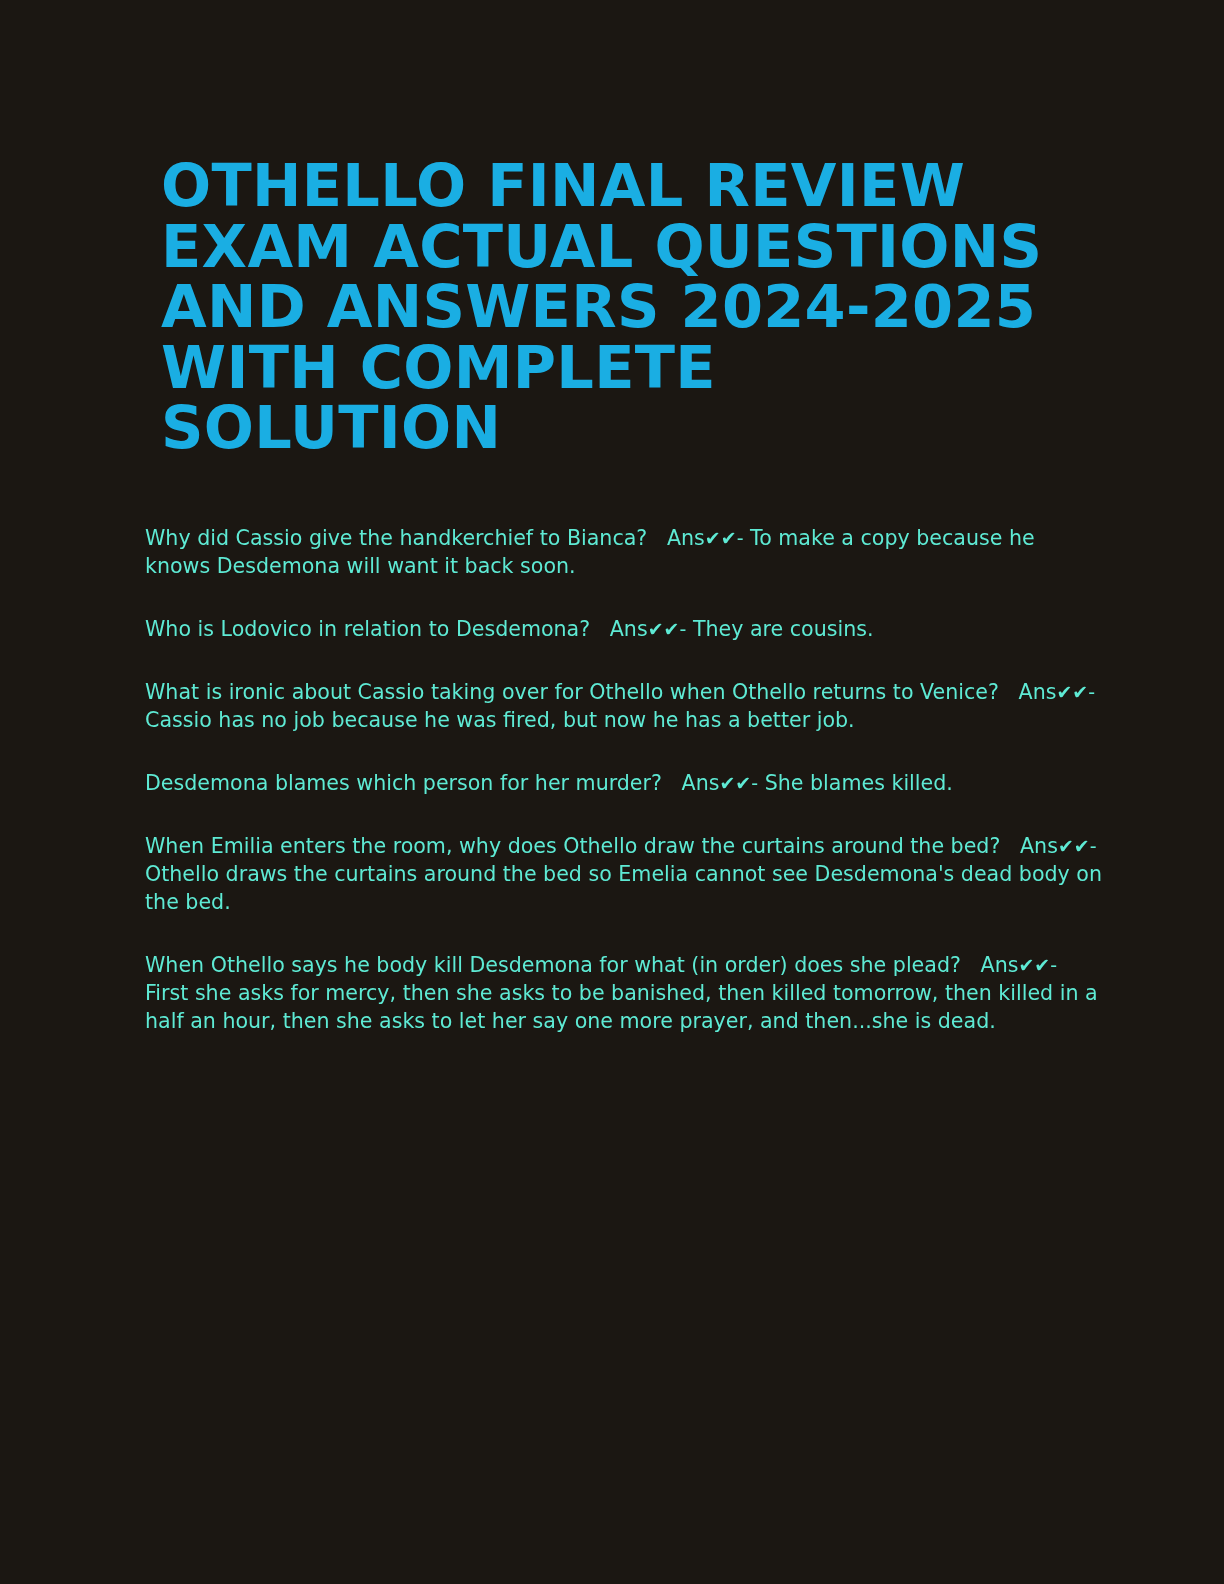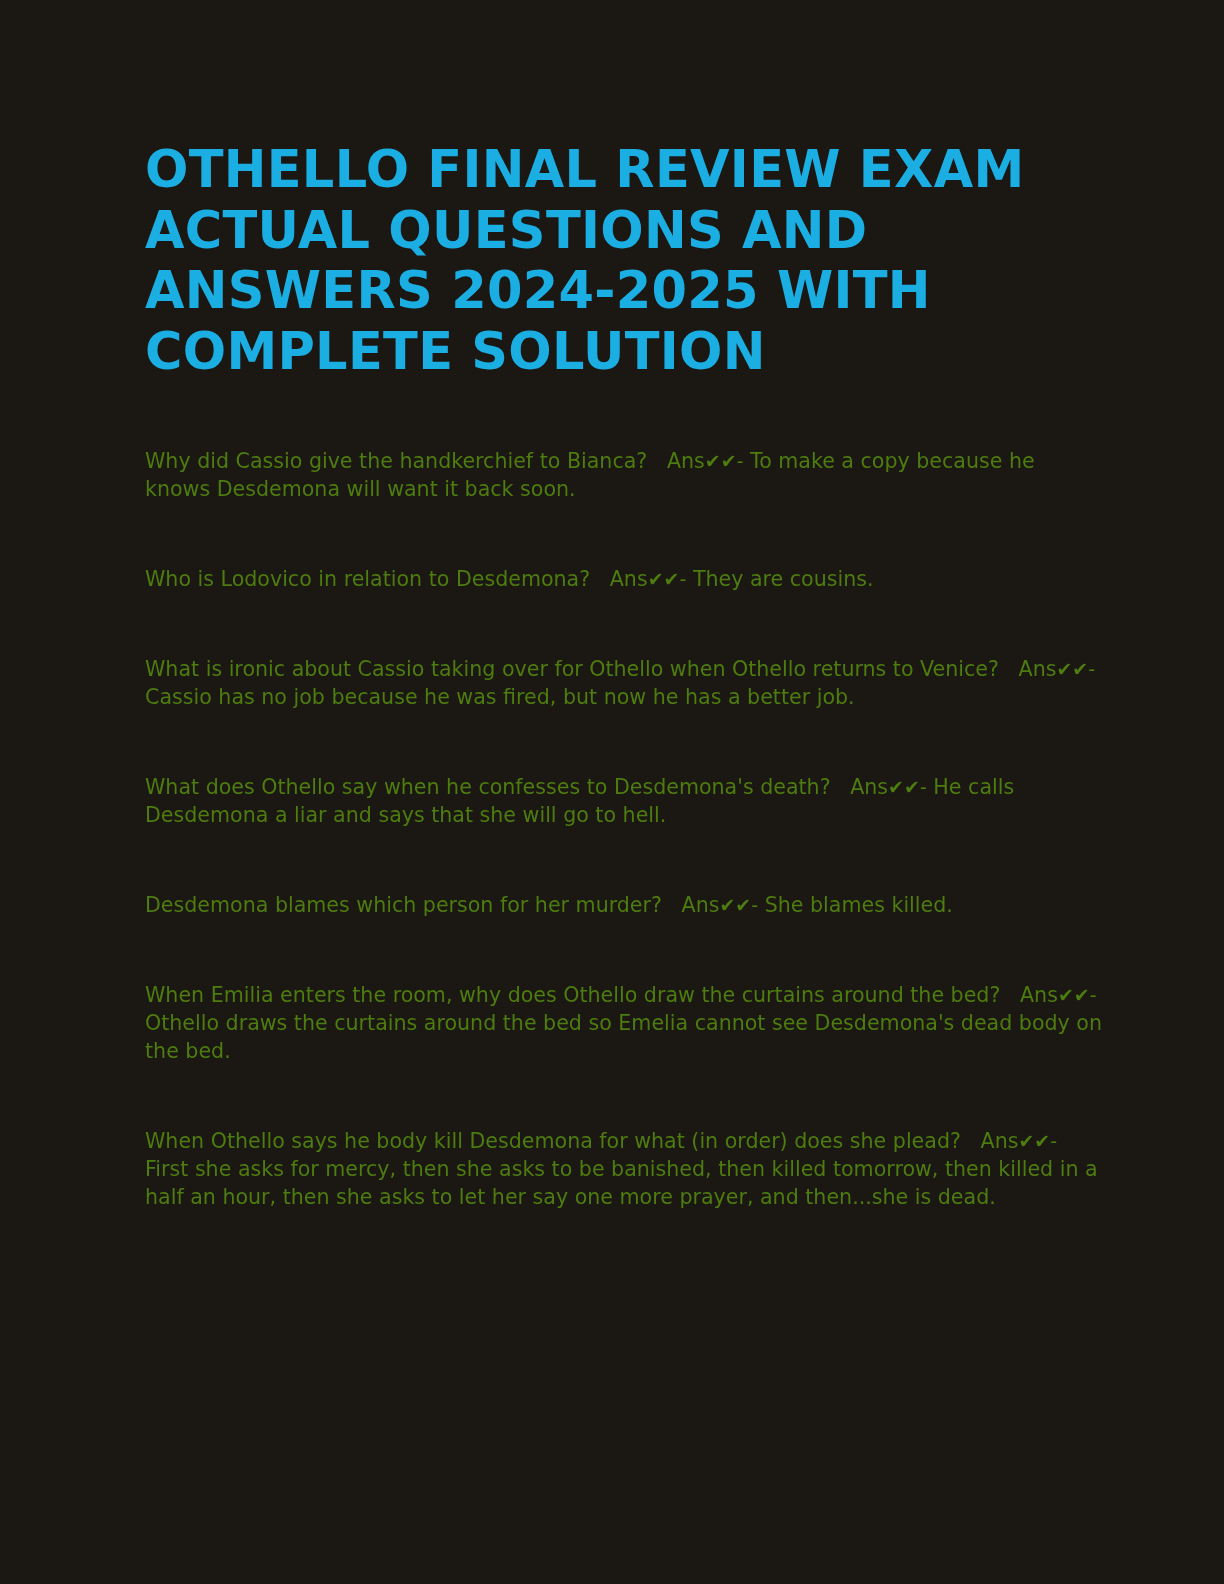--- a/index.html
+++ b/index.html
@@ -17,38 +17,38 @@
     .page {
       position: absolute;
       left: 145px;
       top: 140px;
       width: 960px;
     }
     .title {
       color: #1aaee3;
       font-family: "DejaVu Sans", sans-serif;
       font-weight: bold;
-      font-size: 51px;
+      font-size: 59px;
       line-height: 60.5px;
-      margin: 0;
+      margin: 16px;
       letter-spacing: 0.3px;
       width: 900px;
     }
     .qa-list {
       margin-top: 65px;
     }
     .qa {
-      color: #4d7c0f;
+      color: #5eead4;
       font-size: 20.6px;
       line-height: 28px;
       margin: 0;
       white-space: normal;
     }
     .qa + .qa {
-      margin-top: 62px;
+      margin-top: 35px;
     }
     .sp { white-space: pre; }
     .check { font-size: 19px; }
   </style>
 </head>
 <body>
 
 <div class="page">
   <h1 class="title">OTHELLO FINAL REVIEW EXAM ACTUAL QUESTIONS AND ANSWERS 2024-2025 WITH COMPLETE SOLUTION</h1>
 
@@ -60,23 +60,20 @@
 
     <p class="qa">
       <span>Who is Lodovico in relation to Desdemona?</span><span class="sp">   </span><span>Ans</span><span class="check">✔✔-</span> <span>They are cousins.</span>
     </p>
 
     <p class="qa">
       <span>What is ironic about Cassio taking over for Othello when Othello returns to Venice?</span><span class="sp">   </span><span>Ans</span><span class="check">✔✔-</span> <span>Cassio has no job because he was fired, but now he has a better job.</span>
     </p>
 
 
-    <p class="qa">
-      <span>What does Othello say when he confesses to Desdemona's death?</span><span class="sp">   </span><span>Ans</span><span class="check">✔✔-</span> <span>He calls Desdemona a liar and says that she will go to hell.</span>
-    </p>
 
     <p class="qa">
       <span>Desdemona blames which person for her murder?</span><span class="sp">   </span><span>Ans</span><span class="check">✔✔-</span> <span>She blames killed.</span>
     </p>
 
     <p class="qa">
       <span>When Emilia enters the room, why does Othello draw the curtains around the bed?</span><span class="sp">   </span><span>Ans</span><span class="check">✔✔-</span> <span>Othello draws the curtains around the bed so Emelia cannot see Desdemona's dead body on the bed.</span>
     </p>
 
     <p class="qa">

